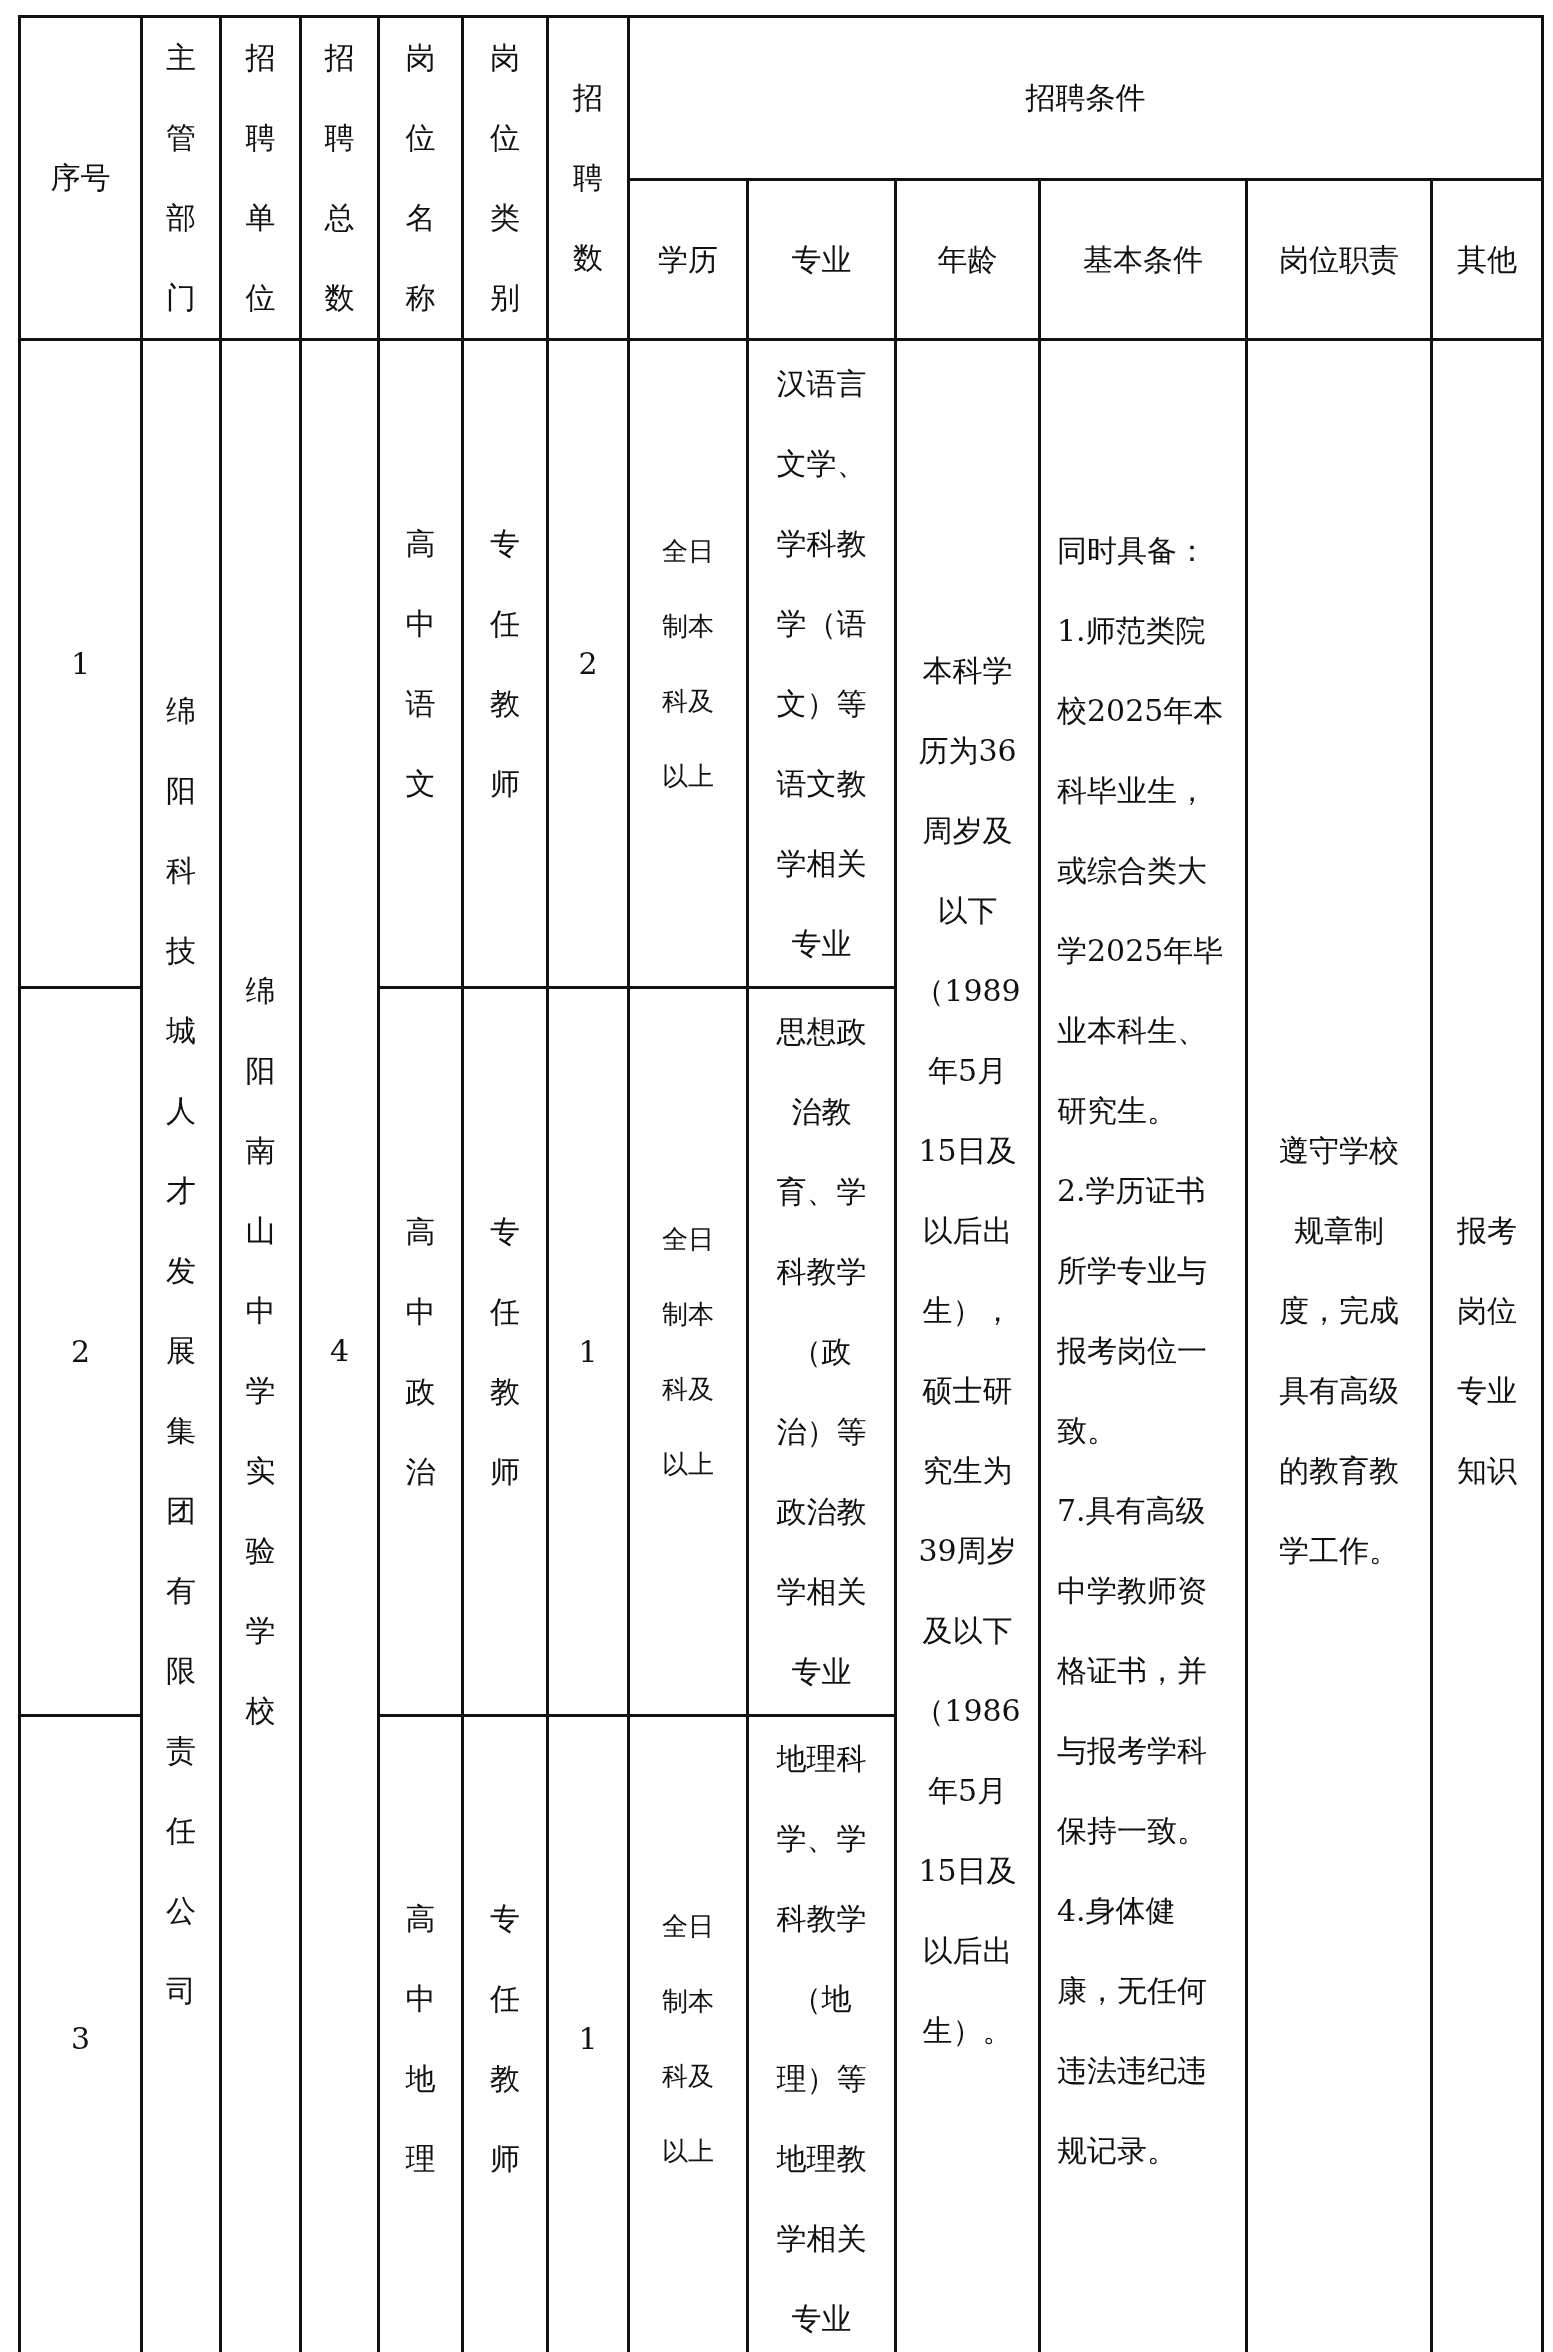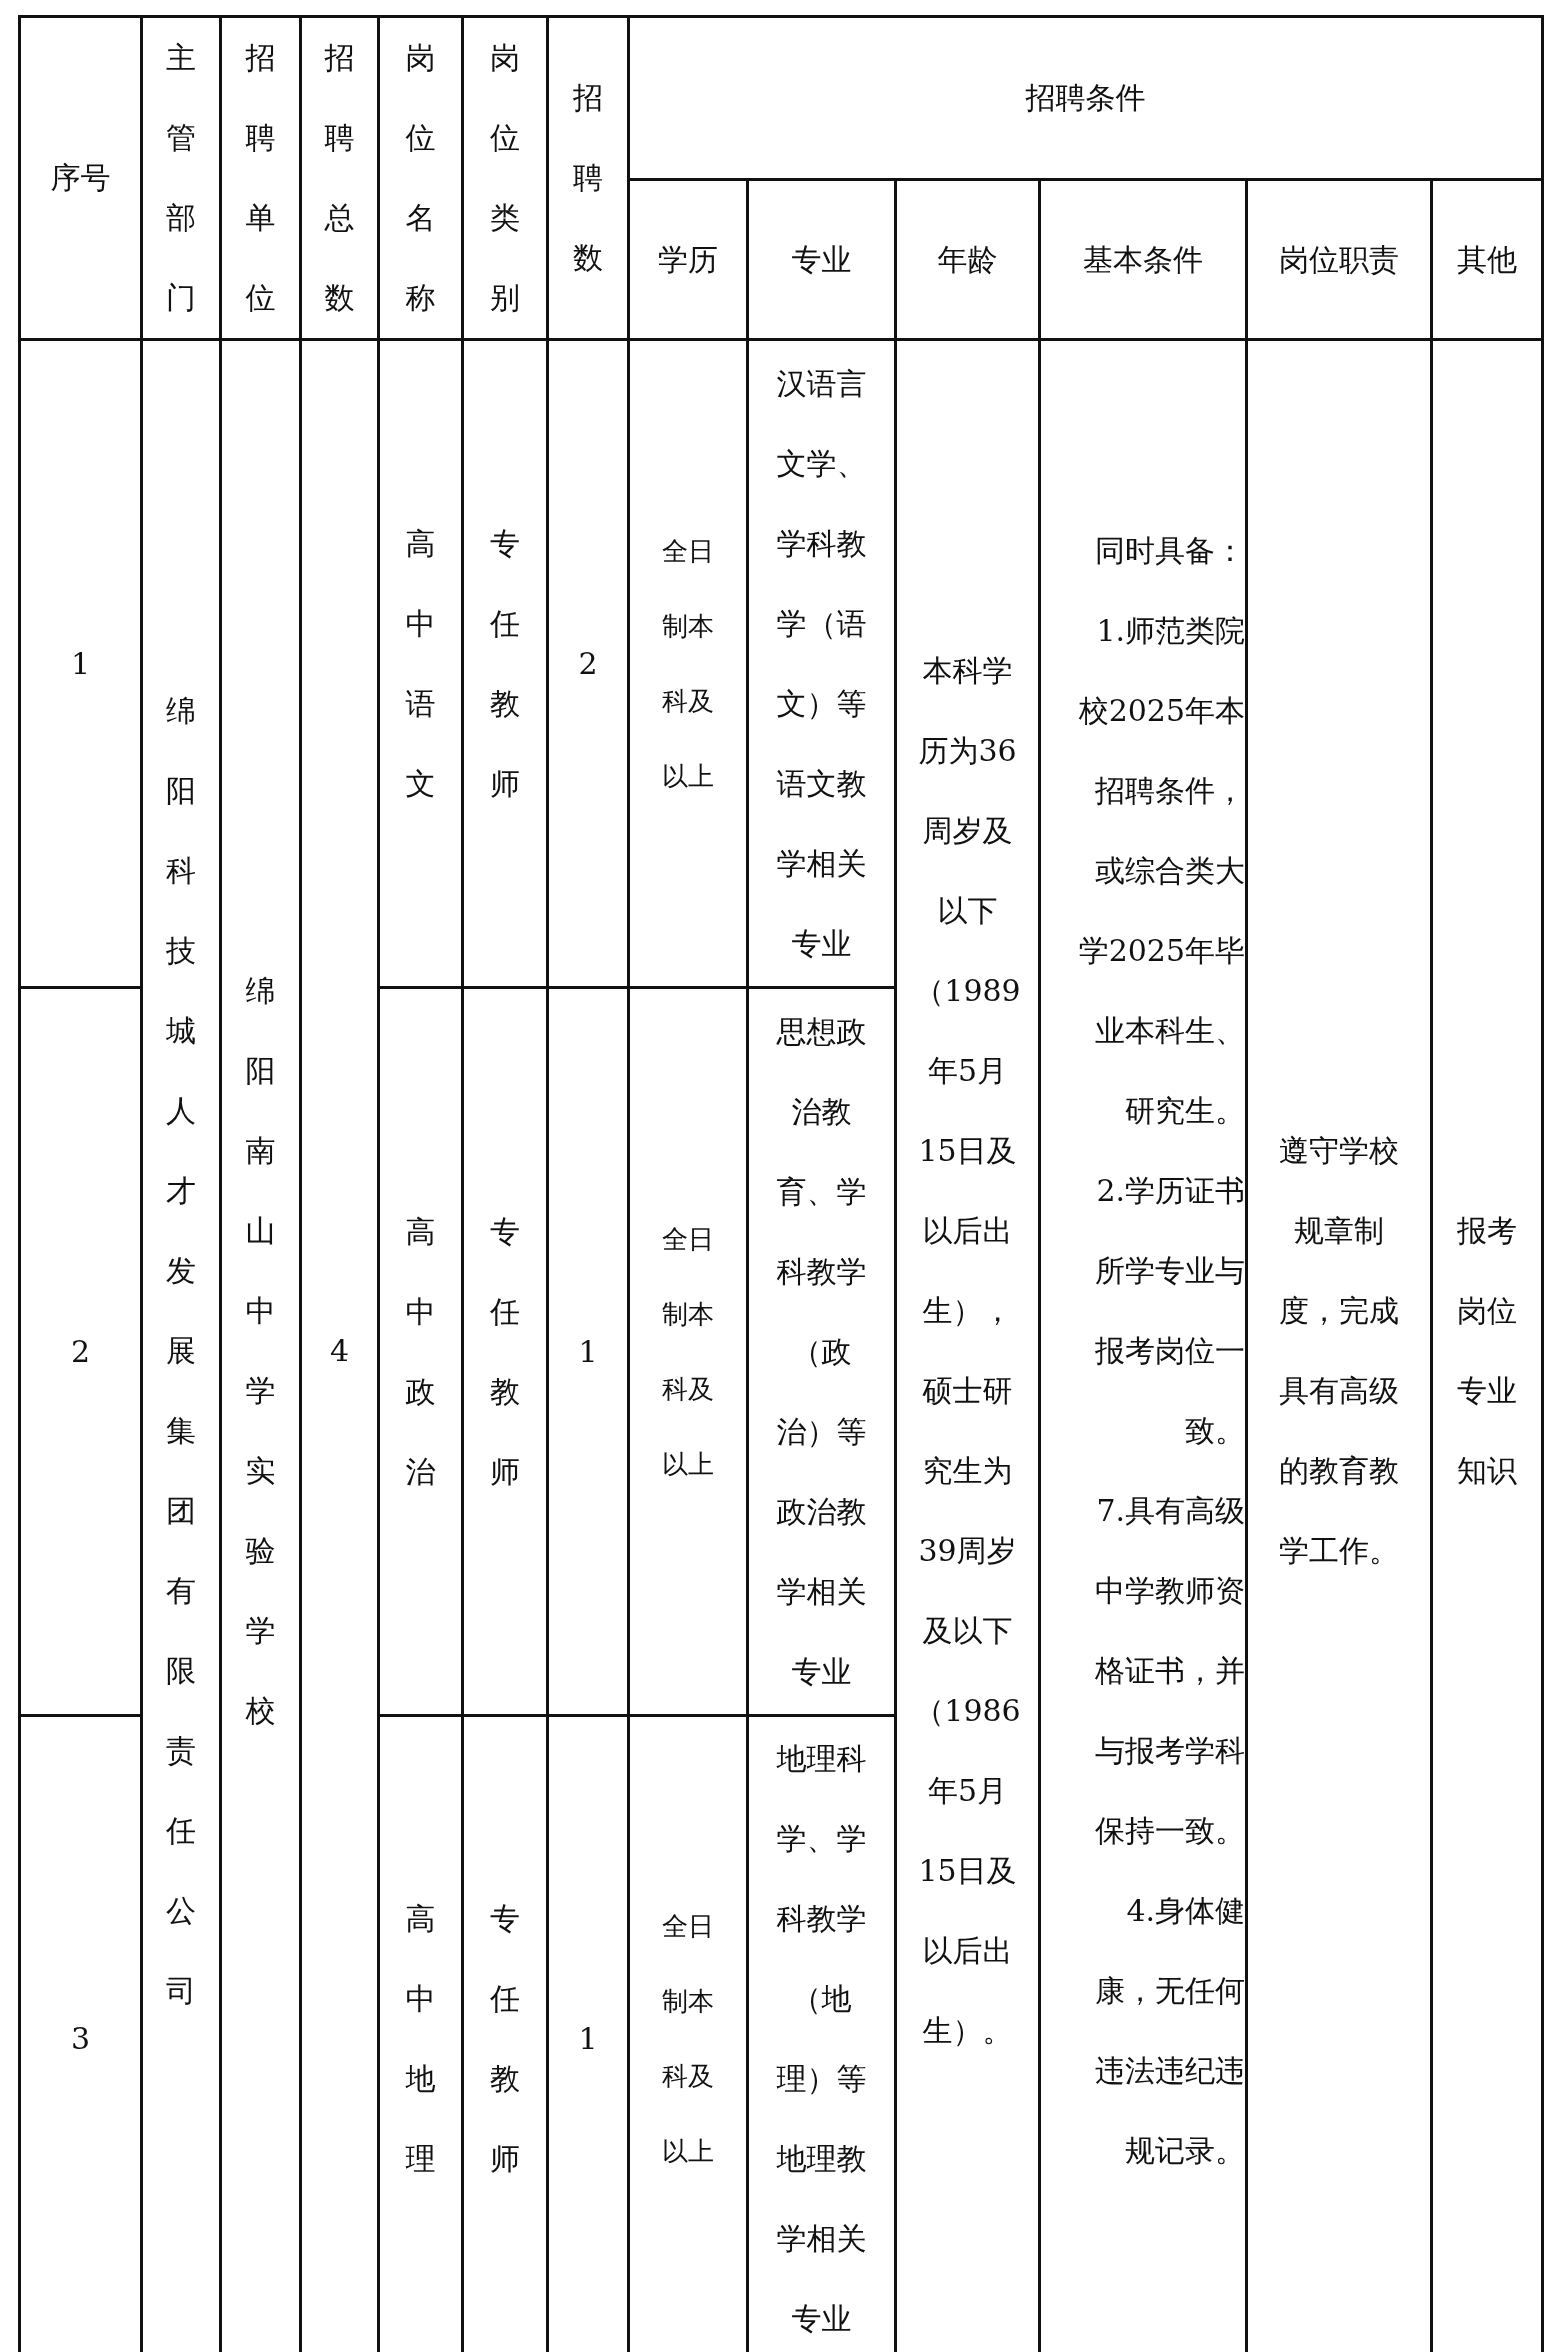--- a/index.html
+++ b/index.html
@@ -5,21 +5,21 @@
   html, body { margin:0; padding:0; background:#ffffff; }
   body { width:1553px; height:2352px; position:relative; overflow:hidden;
          font-family:"DejaVu Serif", "Liberation Serif", serif; color:#111; }
   table.grid { position:absolute; left:18px; top:15px; border-collapse:collapse;
                table-layout:fixed; width:1523px; }
   table.grid td { border:3px solid #111; padding:0; text-align:center; vertical-align:middle;
                   font-size:30px; line-height:80px; overflow:hidden; }
   .vlines span { display:block; }
   .hdr td { line-height:80px; }
   .left-lines { text-align:left !important; padding-left:16px !important; }
-  .left-lines span { display:block; text-align:right; }
+  .left-lines span { display:block; text-align:left; }
 </style>
 </head>
 <body>
 
 <table class="grid">
   <colgroup>
     <col style="width:122px">
       <col style="width:79px">
       <col style="width:80px">
       <col style="width:78px">
@@ -162,21 +162,21 @@
           <span>（1986</span>
           <span>年5月</span>
           <span>15日及</span>
           <span>以后出</span>
           <span>生）。</span>
         </td>
     <td rowspan="3" class="left-lines">
           <span>同时具备：</span>
           <span>1.师范类院</span>
           <span>校2025年本</span>
-          <span>招聘条件，</span>
+          <span>科毕业生，</span>
           <span>或综合类大</span>
           <span>学2025年毕</span>
           <span>业本科生、</span>
           <span>研究生。</span>
           <span>2.学历证书</span>
           <span>所学专业与</span>
           <span>报考岗位一</span>
           <span>致。</span>
           <span>7.具有高级</span>
           <span>中学教师资</span>

